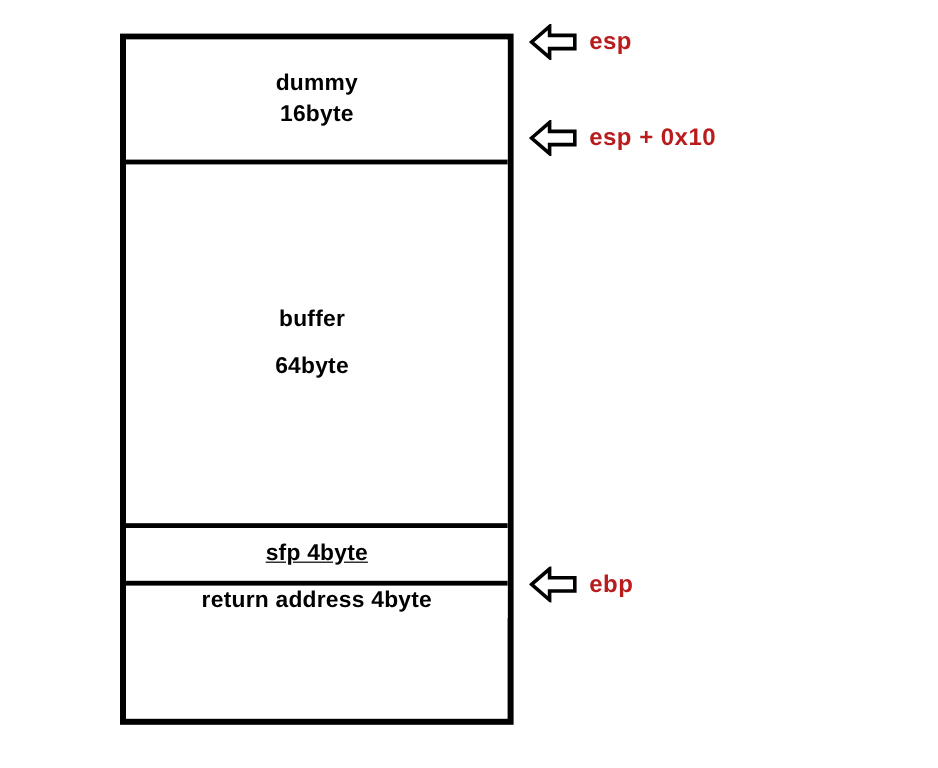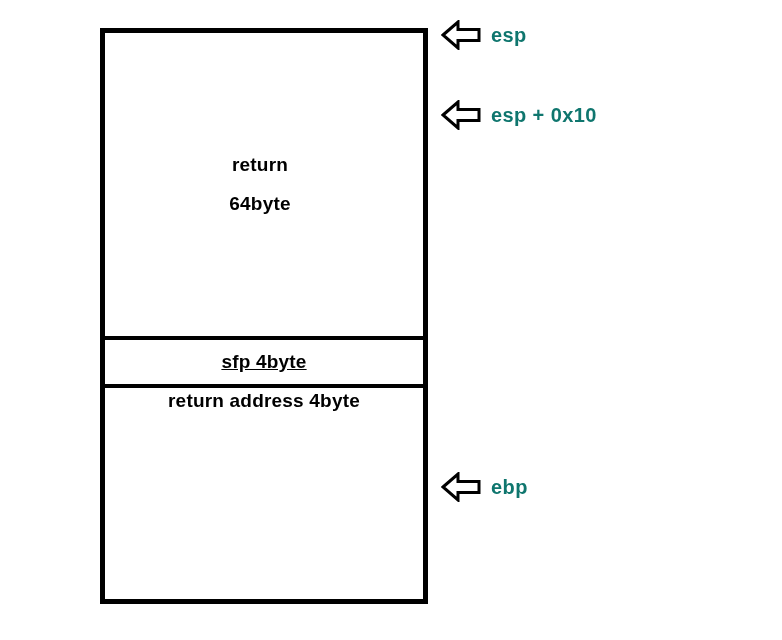--- a/index.html
+++ b/index.html
@@ -86,39 +86,43 @@
   .pointer-arrow {
     width: 40px;
     height: 30px;
     flex: 0 0 auto;
     display: block;
   }
   .pointer-label {
     margin-left: 10px;
     font-size: 20px;
     font-weight: bold;
-    color: #0f766e;
+    color: #b91c1c;
     white-space: nowrap;
     letter-spacing: 0.4px;
   }
 
   .pointer-esp      { left: 441px; top: 20px; }
   .pointer-esp-off  { left: 441px; top: 100px; }
   .pointer-ebp      { left: 441px; top: 472px; }
 </style>
 </head>
 <body>
 
 <div id="stack-diagram">
 
   <div class="stack-frame">
 
+    <div class="stack-row row-dummy16">
+      <span class="stack-row-line1">dummy</span>
+      <span class="stack-row-line2">16byte</span>
+    </div>
 
     <div class="stack-row row-buffer">
-      <span class="stack-row-line1">return</span>
+      <span class="stack-row-line1">buffer</span>
       <span class="stack-row-line2">64byte</span>
     </div>
 
 
     <div class="stack-row row-sfp">
       <span class="stack-row-line1">sfp 4byte</span>
     </div>
 
     <div class="stack-row row-return">
       <span class="stack-row-line1">return address 4byte</span>

